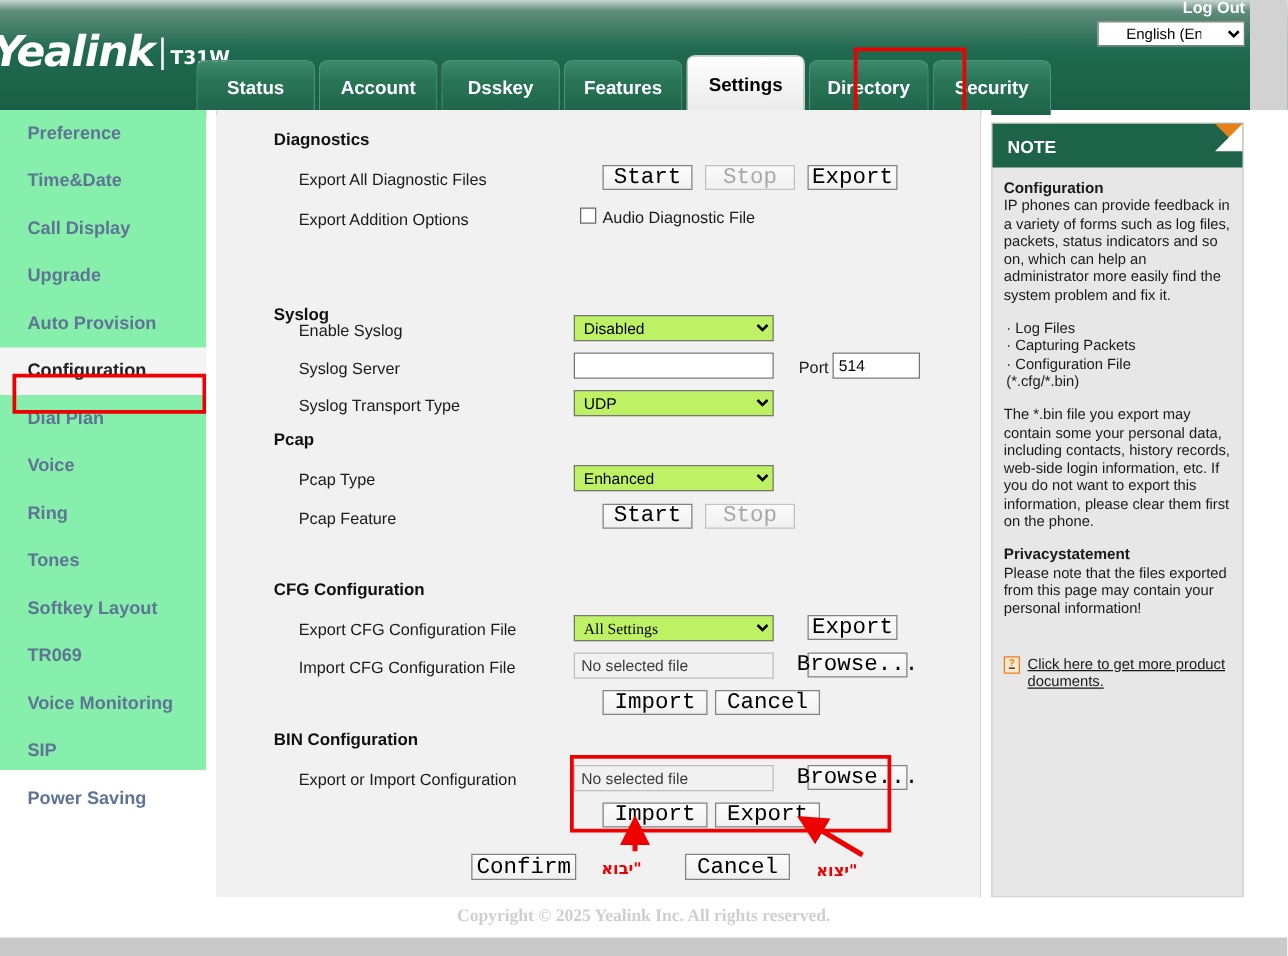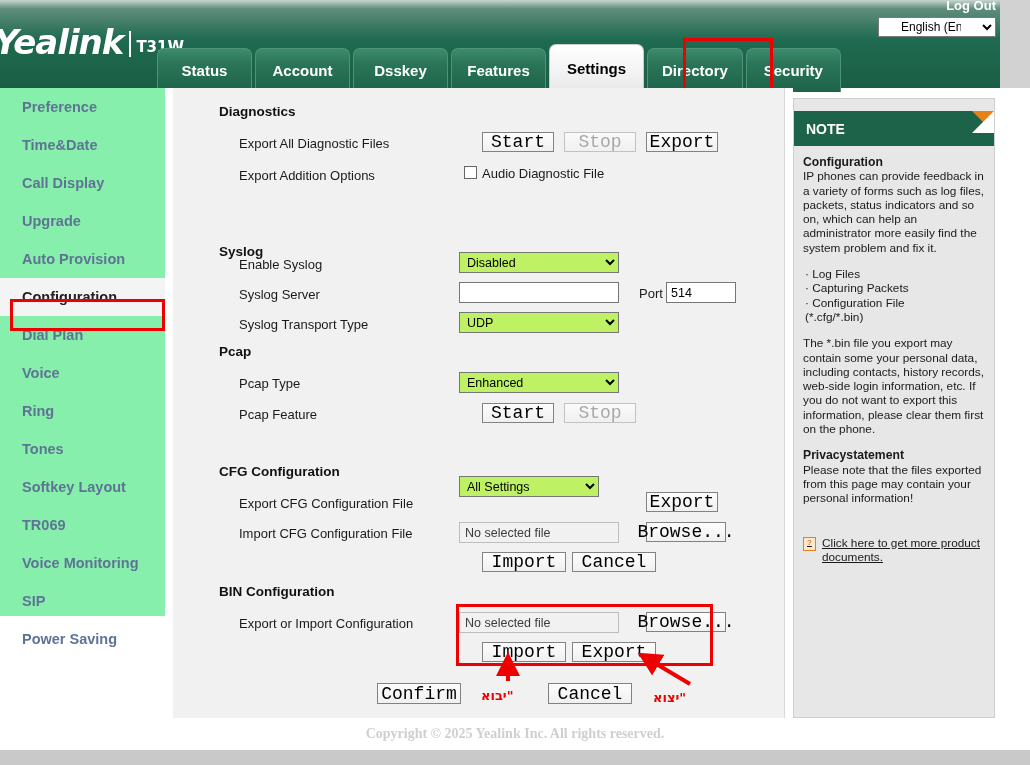--- a/index.html
+++ b/index.html
@@ -197,21 +197,20 @@
     width: 202px; height: 620px;
     background: #e7e7e7;
     border: 1px solid #cfcfcf;
   }
   .note-head {
     position: relative; height: 35px;
     background: #1c6349;
     display: flex; align-items: center; padding-left: 12px;
     color: #ffffff; font-size: 14px; font-weight: bold;
     font-family: "Liberation Sans", sans-serif;
-    margin-top: 12px;
   }
   .note-corner {
     position: absolute; right: 0; top: 0;
     width: 0; height: 0;
     border-top: 22px solid #e8801a;
     border-left: 22px solid transparent;
   }
   .note-corner-w {
     position: absolute; right: 0; top: 0;
     width: 0; height: 0;
@@ -338,21 +337,21 @@
     <div class="row-label" style="left:66px; top:288px;">Pcap Type</div>
     <select class="sel" style="left:286px; top:284px; width:160px;">
       <option>Enhanced</option>
     </select>
     <div class="row-label" style="left:66px; top:319px;">Pcap Feature</div>
     <div class="btn" style="left:286px; top:315px; width:72px;">Start</div>
     <div class="btn disabled" style="left:368px; top:315px; width:72px;">Stop</div>
 
     <div class="sec-title" style="left:46px; top:376px;">CFG Configuration</div>
     <div class="row-label" style="left:66px; top:408px;">Export CFG Configuration File</div>
-    <select class="sel" style="left:286px; top:388px; width:140px;">
+    <select class="sel" style="left:286px; top:404px; width:160px;font-family:Liberation Serif, serif;">
       <option>All Settings</option>
     </select>
     <div class="btn" style="left:450px; top:404px; width:72px;">Export</div>
     <div class="row-label" style="left:66px; top:438px;">Import CFG Configuration File</div>
     <div class="fakefile" style="left:286px; top:434px; width:160px;">No selected file</div>
     <div class="btn" style="left:450px; top:434px; width:80px;">Browse...</div>
     <div class="btn" style="left:286px; top:464px; width:84px;">Import</div>
     <div class="btn" style="left:376px; top:464px; width:84px;">Cancel</div>
 
     <div class="sec-title" style="left:46px; top:496px;">BIN Configuration</div>

